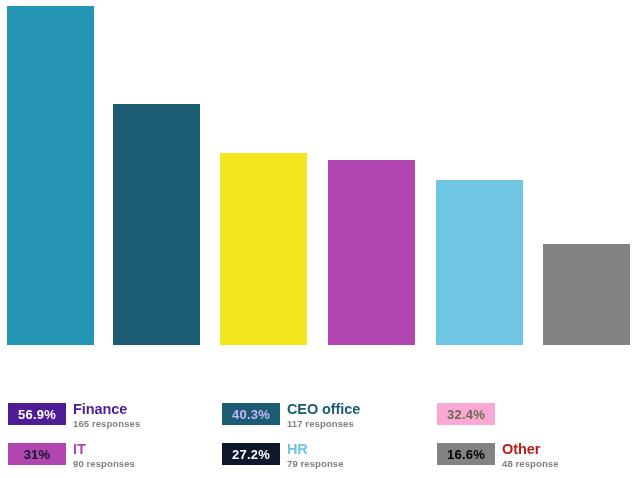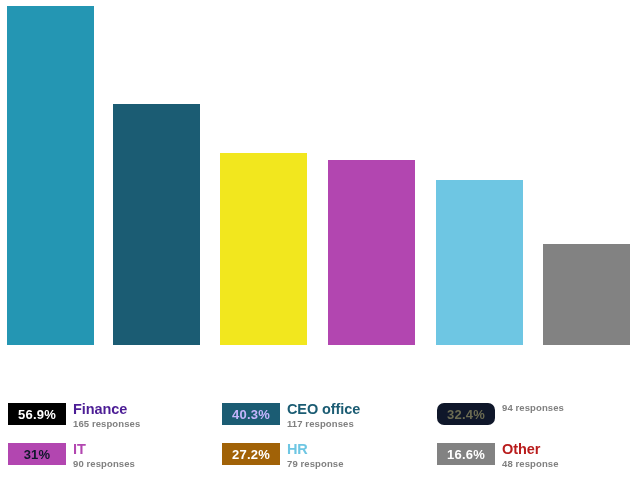--- a/index.html
+++ b/index.html
@@ -127,21 +127,21 @@
     <div class="bar bar-4" style="height: 185px; background: rgb(178, 70, 176);"></div>
     <div class="bar bar-5" style="height: 165px; background: rgb(110, 198, 227);"></div>
     <div class="bar bar-6" style="height: 101px; background: rgb(130, 130, 130);"></div>
   </div>
 
   <div class="legend">
 
     <div class="legend-col legend-col-1">
 
       <div class="legend-item legend-row-1">
-        <div class="legend-swatch" style="background: #000000;">
+        <div class="legend-swatch" style="background: #4c1d95;">
           <span class="legend-pct" style="color: rgb(255, 255, 255);">56.9%</span>
         </div>
         <div class="legend-text">
           <span class="legend-label" style="color: #4c1d95;">Finance</span>
           <span class="legend-sub">165 responses</span>
         </div>
       </div>
 
       <div class="legend-item legend-row-2">
         <div class="legend-swatch" style="background: rgb(178, 70, 176);">
@@ -161,45 +161,44 @@
         <div class="legend-swatch" style="background: rgb(27, 92, 115);">
           <span class="legend-pct" style="color: #c4b5fd;">40.3%</span>
         </div>
         <div class="legend-text">
           <span class="legend-label" style="color: rgb(27, 92, 115);">CEO office</span>
           <span class="legend-sub">117 responses</span>
         </div>
       </div>
 
       <div class="legend-item legend-row-2">
-        <div class="legend-swatch" style="background: #a16207;">
+        <div class="legend-swatch" style="background: #0f172a;">
           <span class="legend-pct" style="color: rgb(255, 255, 255);">27.2%</span>
         </div>
         <div class="legend-text">
           <span class="legend-label" style="color: rgb(110, 198, 227);">HR</span>
           <span class="legend-sub">79 response</span>
         </div>
       </div>
 
     </div>
 
     <div class="legend-col legend-col-3">
 
       <div class="legend-item legend-row-1">
-        <div class="legend-swatch" style="background: #0f172a; border-radius: 7px;">
+        <div class="legend-swatch" style="background: #f9a8d4;">
           <span class="legend-pct" style="color: rgb(107, 107, 82);">32.4%</span>
         </div>
         <div class="legend-text">
-          <span class="legend-sub">94 responses</span>
         </div>
       </div>
 
       <div class="legend-item legend-row-2">
         <div class="legend-swatch" style="background: rgb(130, 130, 130);">
-          <span class="legend-pct" style="color: #ffffff;">16.6%</span>
+          <span class="legend-pct" style="color: #000000;">16.6%</span>
         </div>
         <div class="legend-text">
           <span class="legend-label" style="color: #b91c1c;">Other</span>
           <span class="legend-sub">48 response</span>
         </div>
       </div>
 
     </div>
 
   </div>

